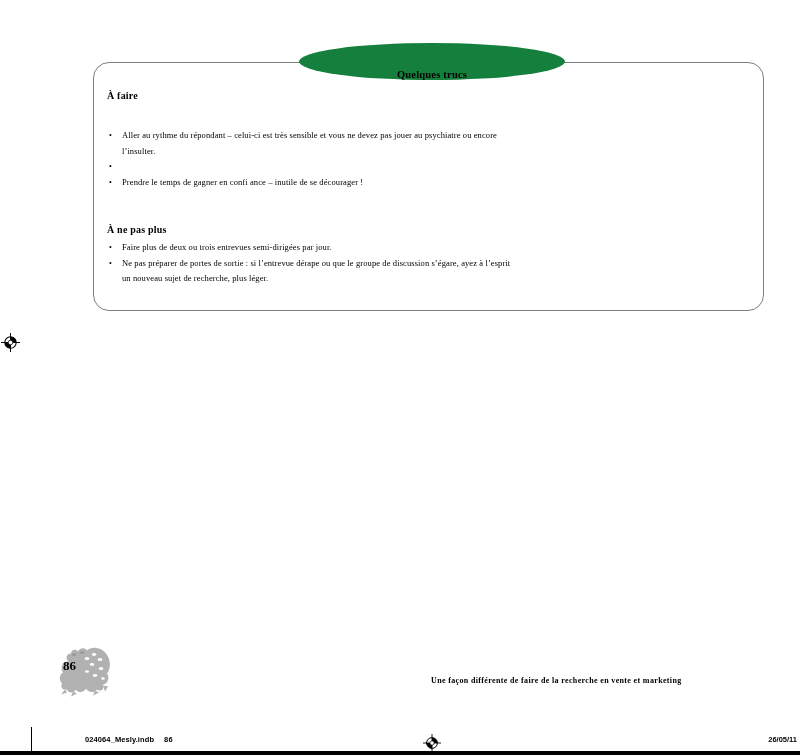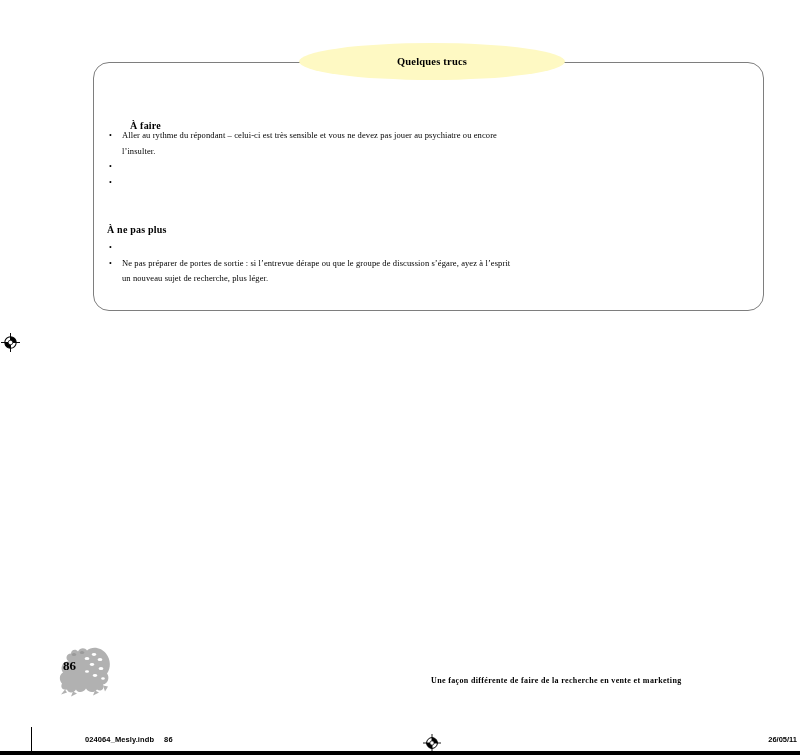--- a/index.html
+++ b/index.html
@@ -16,34 +16,34 @@
   .tipbox {
     position: absolute; left: 93px; top: 62px;
     width: 669px; height: 247px;
     border: 1px solid #7e7e7e;
     border-radius: 16px;
     background: #fff;
   }
   .oval {
     position: absolute; left: 299px; top: 43px;
     width: 266px; height: 37px;
-    background: #fef9c3;
+    background: #15803d;
     border-radius: 50%;
-    display: flex; align-items: center; justify-content: center;
+    display: flex; align-items: flex-end; justify-content: center;
     z-index: 2;
   }
   .oval .oval-title { font-weight: bold; font-size: 10.5px; letter-spacing: 0.2px; }
 
   .sec-heading {
     position: absolute;
     font-weight: bold; font-size: 10px;
     letter-spacing: 0.2px;
     z-index: 1;
   }
-  .sec-heading.h1 { left: 107px; top: 120px; margin-left: 23px; }
+  .sec-heading.h1 { left: 107px; top: 90px; }
   .sec-heading.h2 { left: 107px; top: 224px; }
 
   ul.bullets {
     position: absolute;
     margin: 0; padding: 0; list-style: none;
     z-index: 1;
   }
   ul.bullets.l1 { left: 109px; top: 128px; }
   ul.bullets.l2 { left: 109px; top: 240px; }
   ul.bullets li { display: flex; font-size: 8.5px; line-height: 15.5px; }
@@ -95,27 +95,29 @@
     <li>
       <span class="marker">•</span>
       <span class="btext">Aller au rythme du répondant – celui-ci est très sensible et vous ne devez pas jouer au psychiatre ou encore
 l’insulter.</span>
     </li>
     <li>
       <span class="marker">•</span>
     </li>
     <li>
       <span class="marker">•</span>
+      <span class="btext">Prendre le temps de gagner en confi ance – inutile de se décourager !</span>
     </li>
   </ul>
 
   <div class="sec-heading h2">À ne pas plus</div>
   <ul class="bullets l2">
     <li>
       <span class="marker">•</span>
+      <span class="btext">Faire plus de deux ou trois entrevues semi-dirigées par jour.</span>
     </li>
     <li>
       <span class="marker">•</span>
       <span class="btext">Ne pas préparer de portes de sortie : si l’entrevue dérape ou que le groupe de discussion s’égare, ayez à l’esprit
 un nouveau sujet de recherche, plus léger.</span>
     </li>
   </ul>
 
   <div class="regmark left">
     <svg width="19" height="19" viewBox="0 0 20 20">

